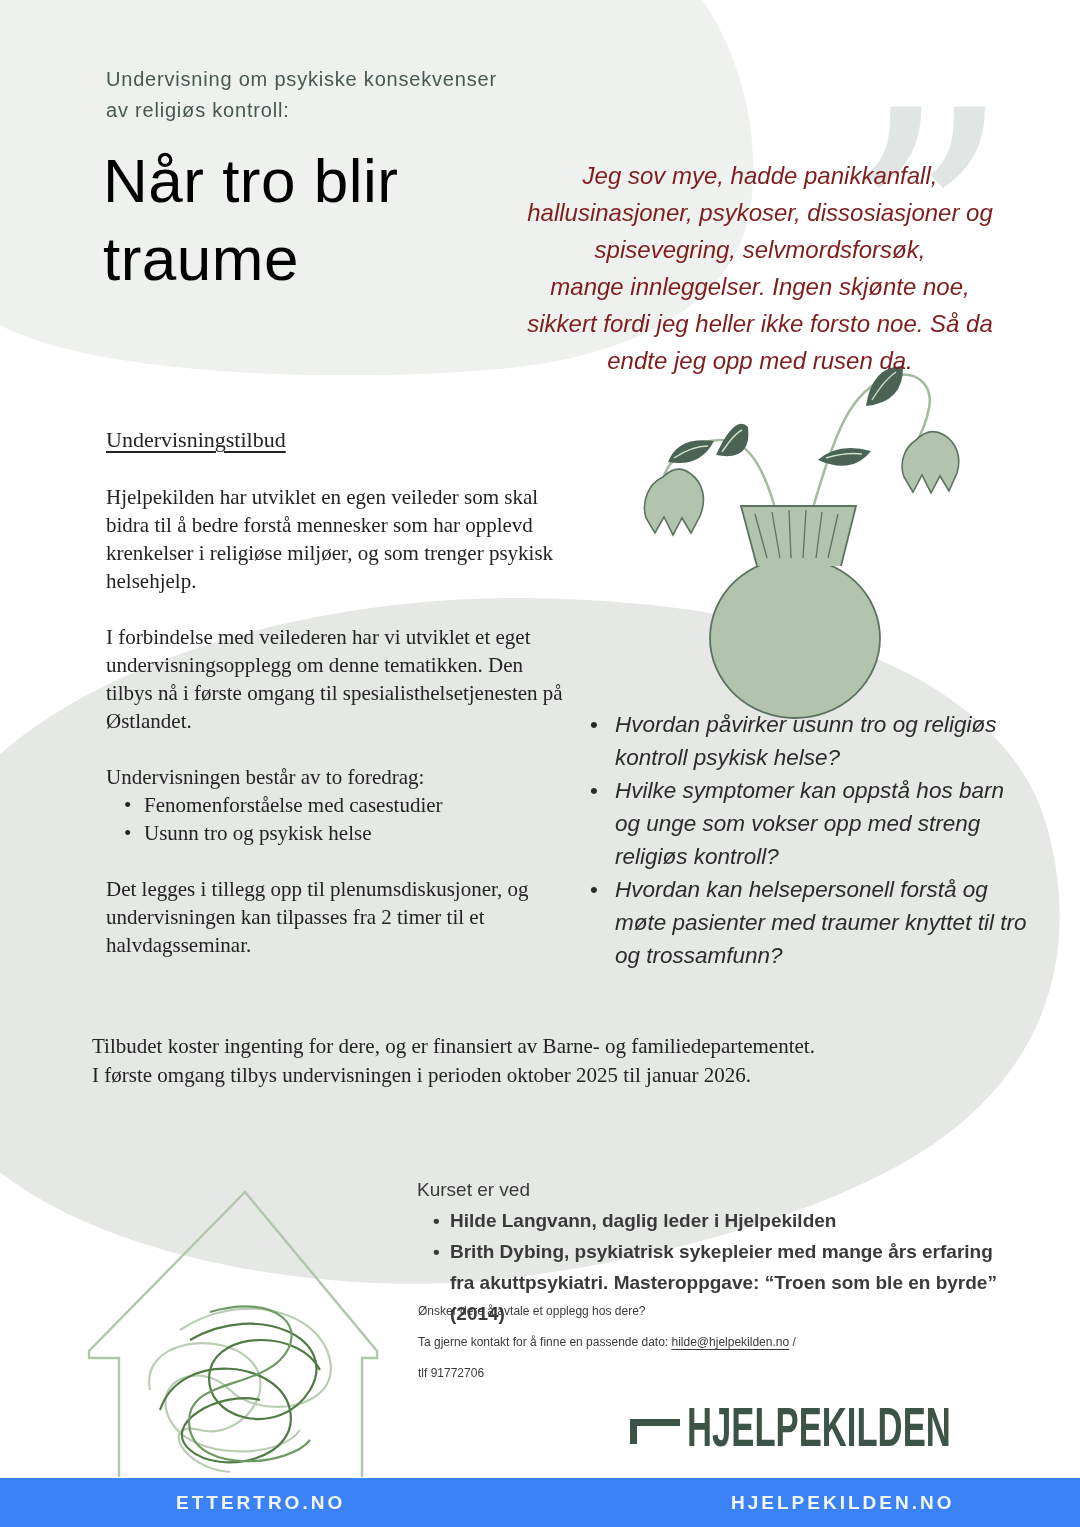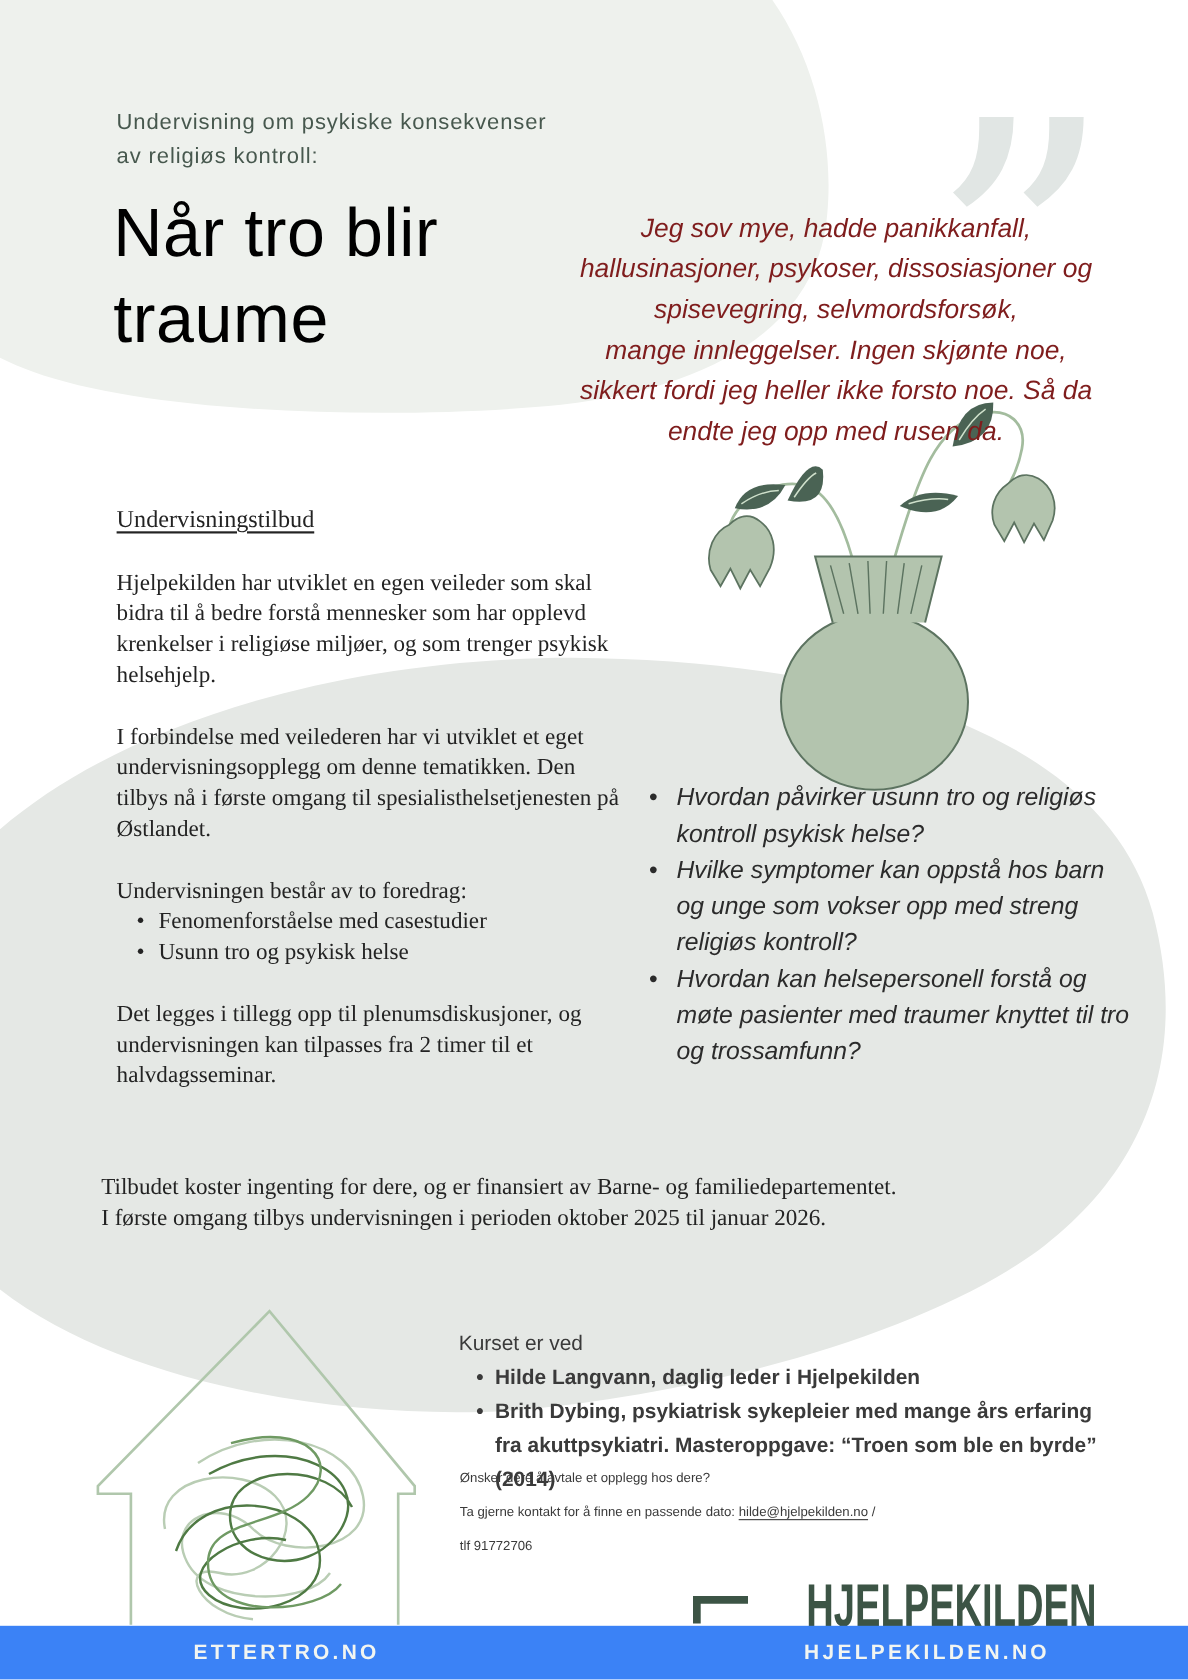--- a/index.html
+++ b/index.html
@@ -1,21 +1,21 @@
 <!DOCTYPE html>
 <html><head>
 <meta charset="utf-8">
 <style>
   html,body{margin:0;padding:0;background:#fff;}
   .page{
     position:relative;width:1080px;height:1527px;overflow:hidden;background:#ffffff;
     font-family:"Liberation Sans",sans-serif;
   }
   #bg{position:absolute;left:0;top:0;width:1080px;height:1527px;z-index:0;}
-  .layer{position:absolute;z-index:2;margin-top:32px;}
+  .layer{position:absolute;z-index:2;}
 
   
   .kicker{left:106px;top:64px;color:#47584e;font-size:20px;line-height:31px;letter-spacing:0.8px;}
 
   
   .title{left:103px;top:142px;color:#000000;font-size:62px;font-weight:500;line-height:78px;letter-spacing:0.5px;}
 
   
   .quote{left:495px;top:157px;width:530px;text-align:center;color:#7f1d1d;
          font-style:italic;font-size:24px;line-height:37px;}
@@ -44,21 +44,21 @@
   .course{left:417px;top:1174px;width:585px;color:#3a3a3a;font-size:19px;line-height:31px;}
   .course ul{list-style:none;margin:0;padding:0 0 0 16px;}
   .course ul li{padding-left:17px;position:relative;font-weight:bold;}
   .course ul li::before{content:"•";position:absolute;left:0;top:0;}
 
   
   .contact{left:418px;top:1296px;width:585px;color:#3a3a3a;font-size:12px;line-height:31px;}
   .contact a{color:#3a3a3a;text-decoration:underline;text-underline-offset:3px;}
 
   
-  .logo{left:630px;top:1388px;width:410px;height:78px;display:flex;align-items:center;gap:46px;}
+  .logo{left:630px;top:1388px;width:410px;height:78px;display:flex;align-items:center;}
   .logo .bracket{flex:0 0 auto;}
   .logo .word{color:#3c5445;font-weight:bold;font-size:55px;letter-spacing:0px;
               transform:scaleX(0.63);transform-origin:left center;white-space:nowrap;
               margin-left:7px;width:160px;}
 
   
   .footer{position:absolute;left:0;bottom:0;width:1080px;height:49px;background:#3b82f6;z-index:3;}
   .footer span{position:absolute;top:14px;color:#f2f5f1;font-weight:bold;font-size:19px;letter-spacing:3px;}
   .footer .f-left{left:176px;}
   .footer .f-right{left:731px;}

